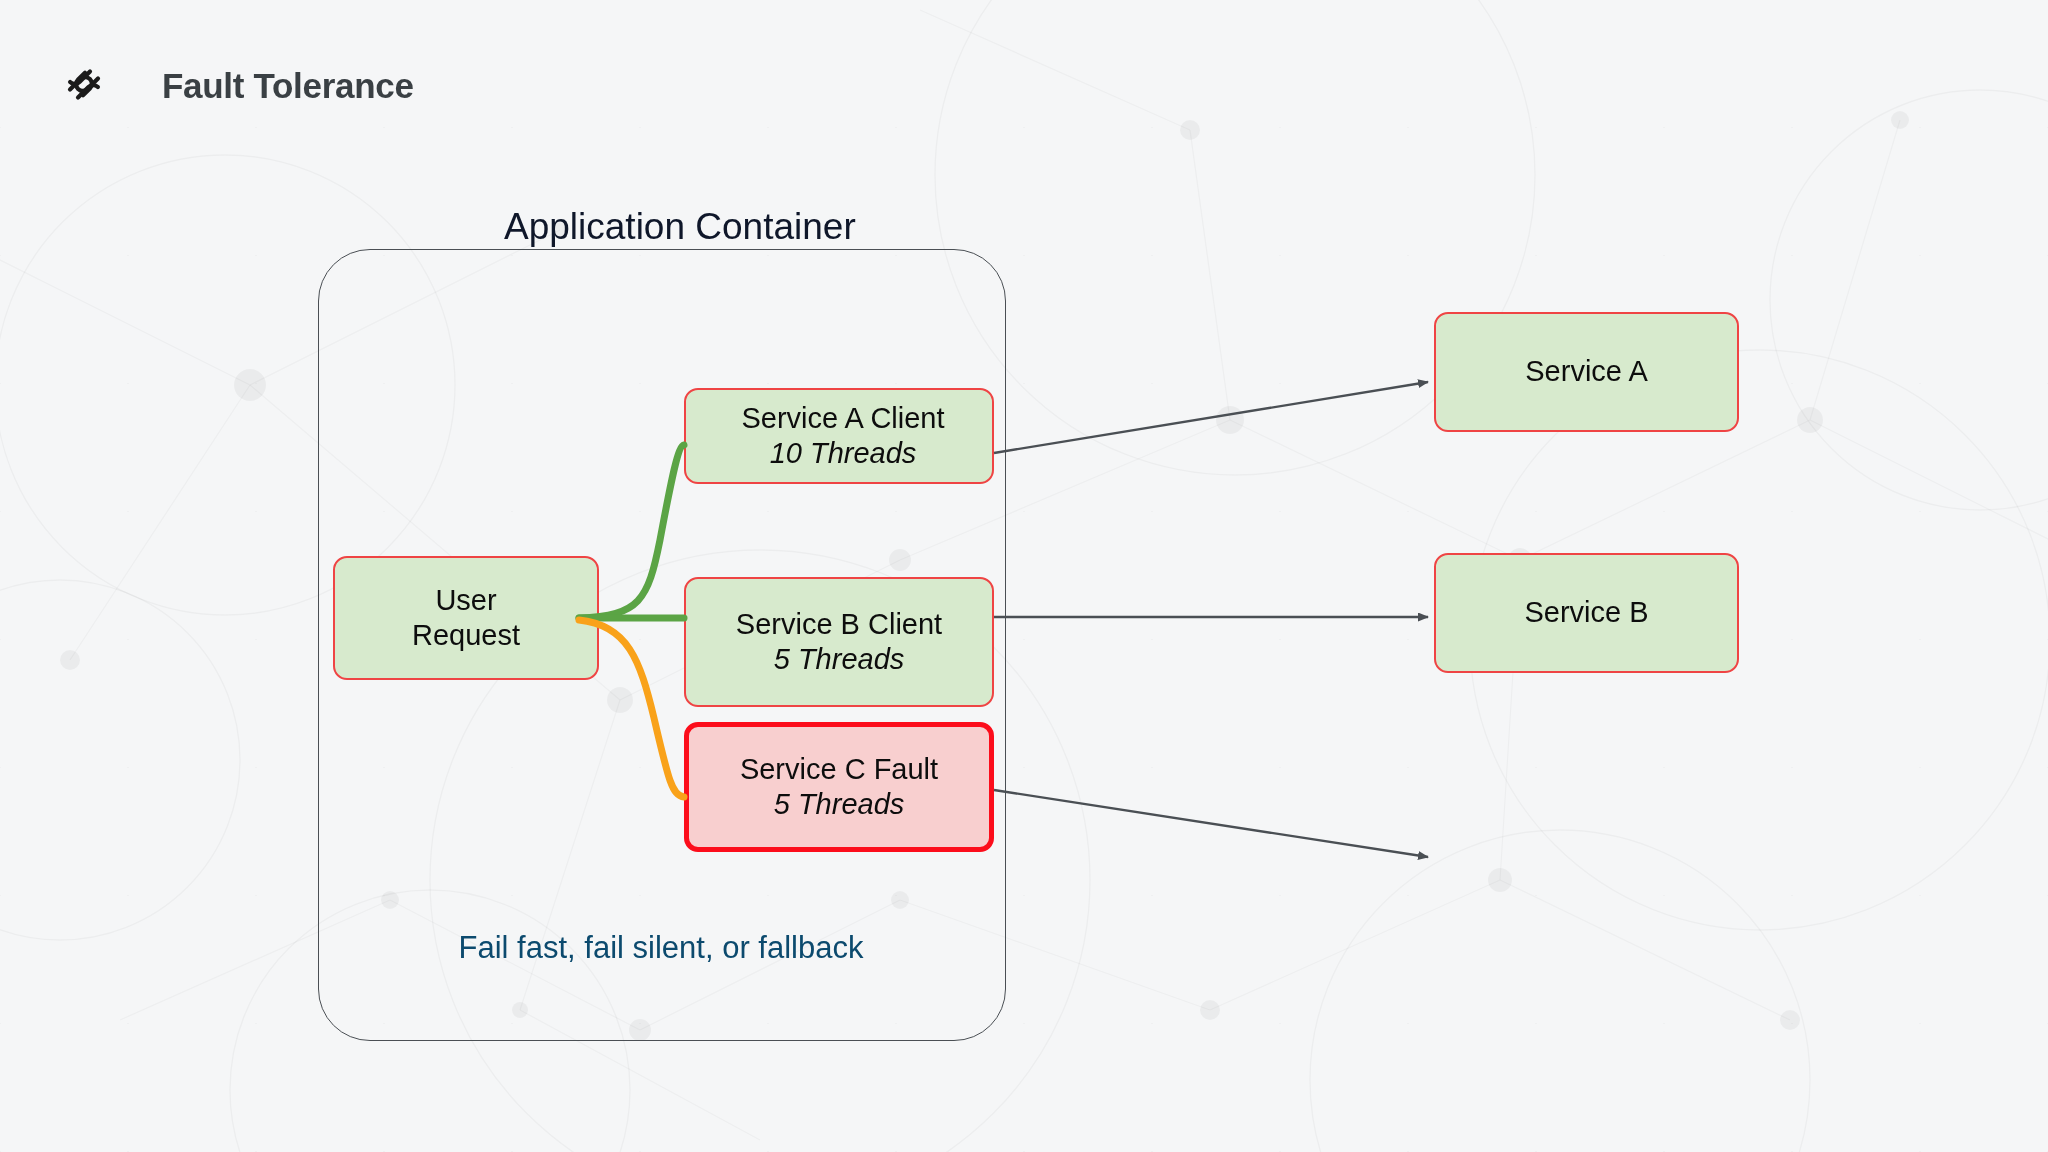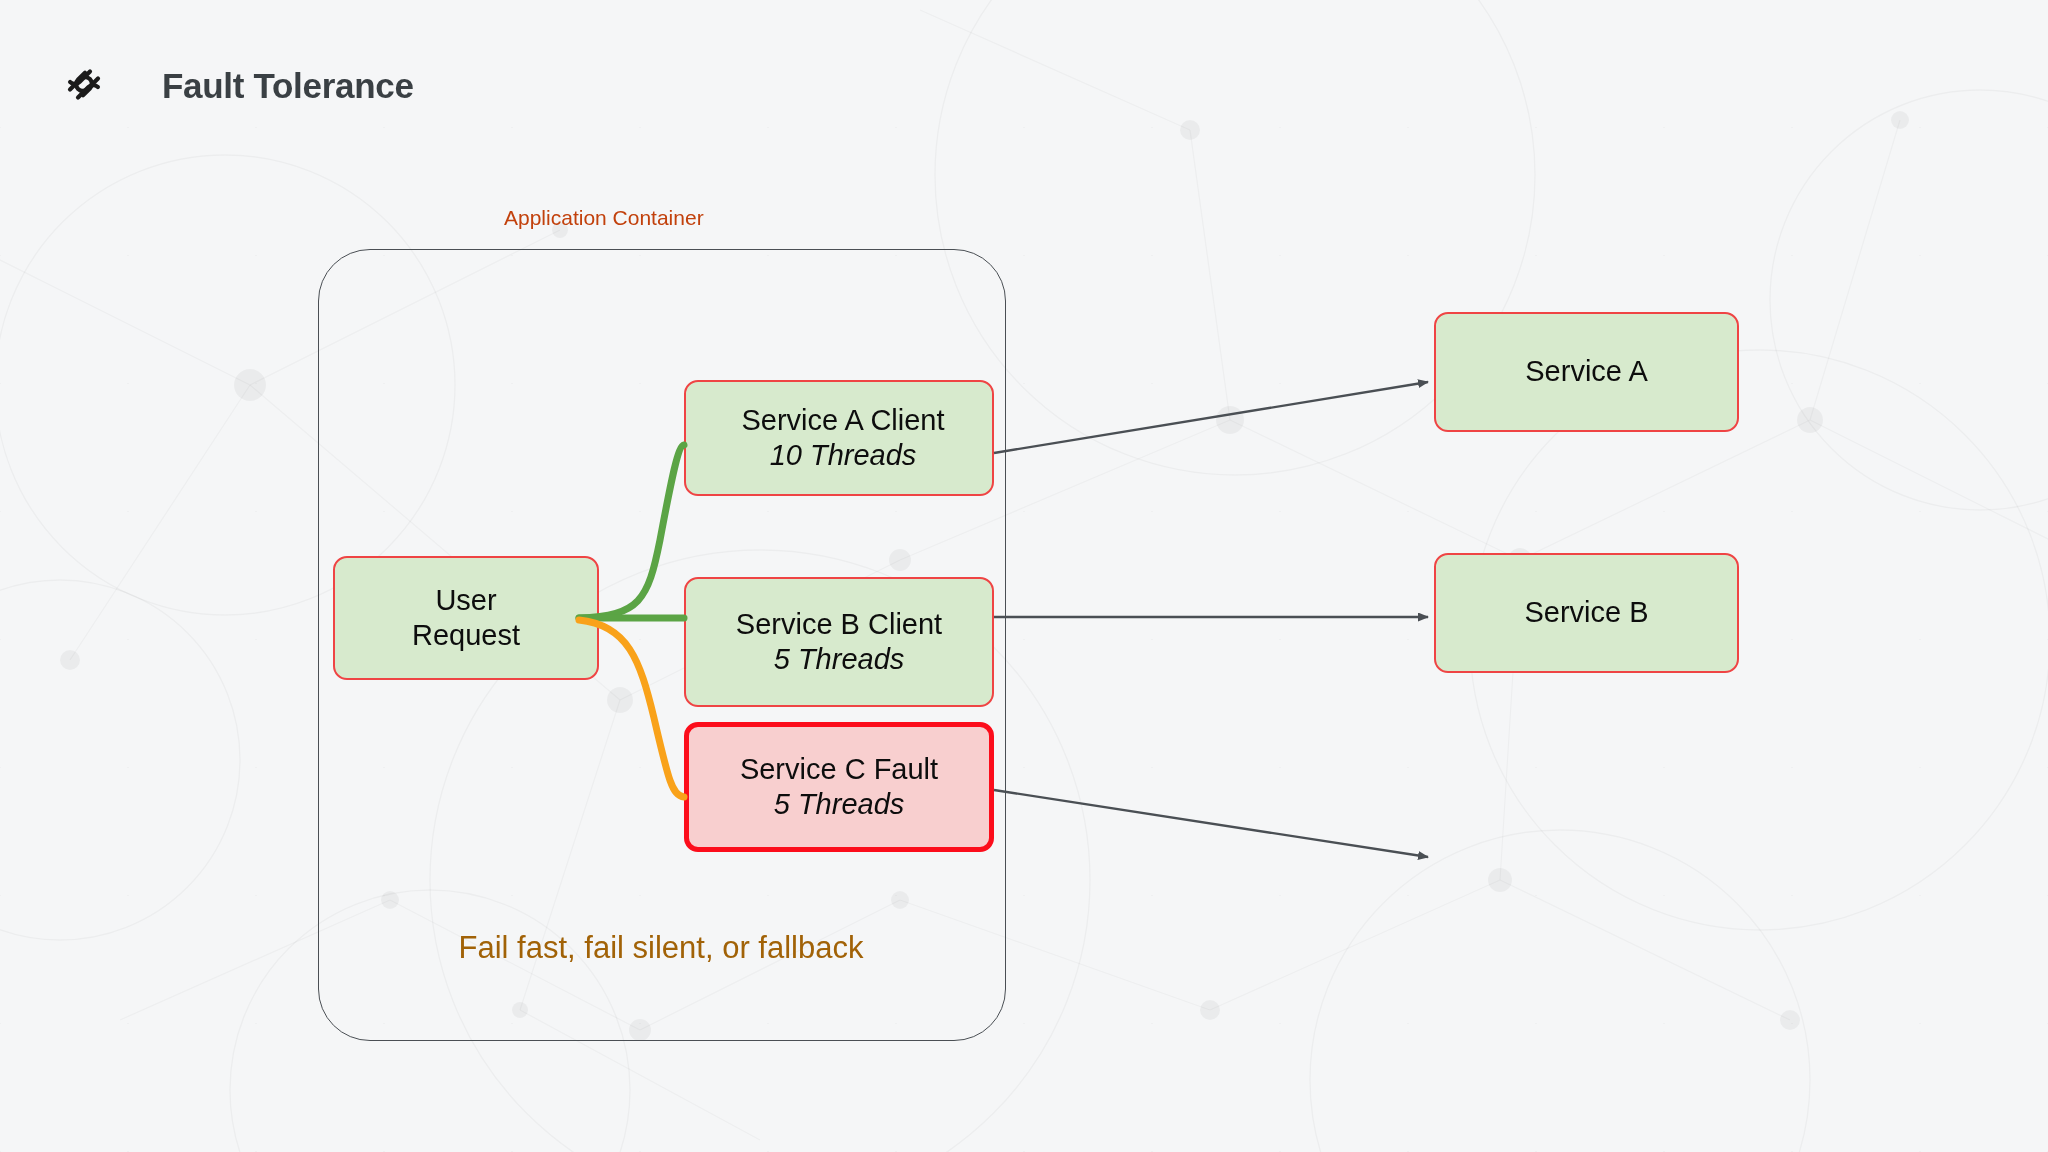--- a/index.html
+++ b/index.html
@@ -74,29 +74,29 @@
   
   .container-frame {
     position: absolute;
     border: 1.6px solid #4a4f54;
     border-radius: 52px;
     background: transparent;
     z-index: 1;
   }
   .container-label {
     position: absolute;
-    font-size: 21px;
-    color: #c2410c;
+    font-size: 37px;
+    color: #0f172a;
     white-space: nowrap;
     z-index: 4;
   }
   .container-caption {
     position: absolute;
     font-size: 31px;
-    color: #a16207;
+    color: #0c4a6e;
     white-space: nowrap;
     text-align: center;
     z-index: 4;
   }
 
   
   .node {
     position: absolute;
     box-sizing: border-box;
     border-radius: 14px;
@@ -212,21 +212,21 @@
 
     <div class="container-label" style="left:504px; top:206px;">Application Container</div>
 
     <div class="container-caption" style="left:330px; top:930px; width:662px;">Fail fast, fail silent, or fallback</div>
 
     <div class="node green" style="left:333px; top:556px; width:266px; height:124px;">
       <span class="line1">User</span>
       <span class="line1">Request</span>
     </div>
 
-    <div class="node green" style="left:684px; top:380px; width:310px; height:116px;padding-left:8px;">
+    <div class="node green" style="left:684px; top:388px; width:310px; height:96px;padding-left:8px;">
       <span class="line1">Service A Client</span>
       <span class="line2">10 Threads</span>
     </div>
 
     <div class="node green" style="left:684px; top:577px; width:310px; height:130px;">
       <span class="line1">Service B Client</span>
       <span class="line2">5 Threads</span>
     </div>
 
     <div class="node red" style="left:684px; top:722px; width:310px; height:130px;">

